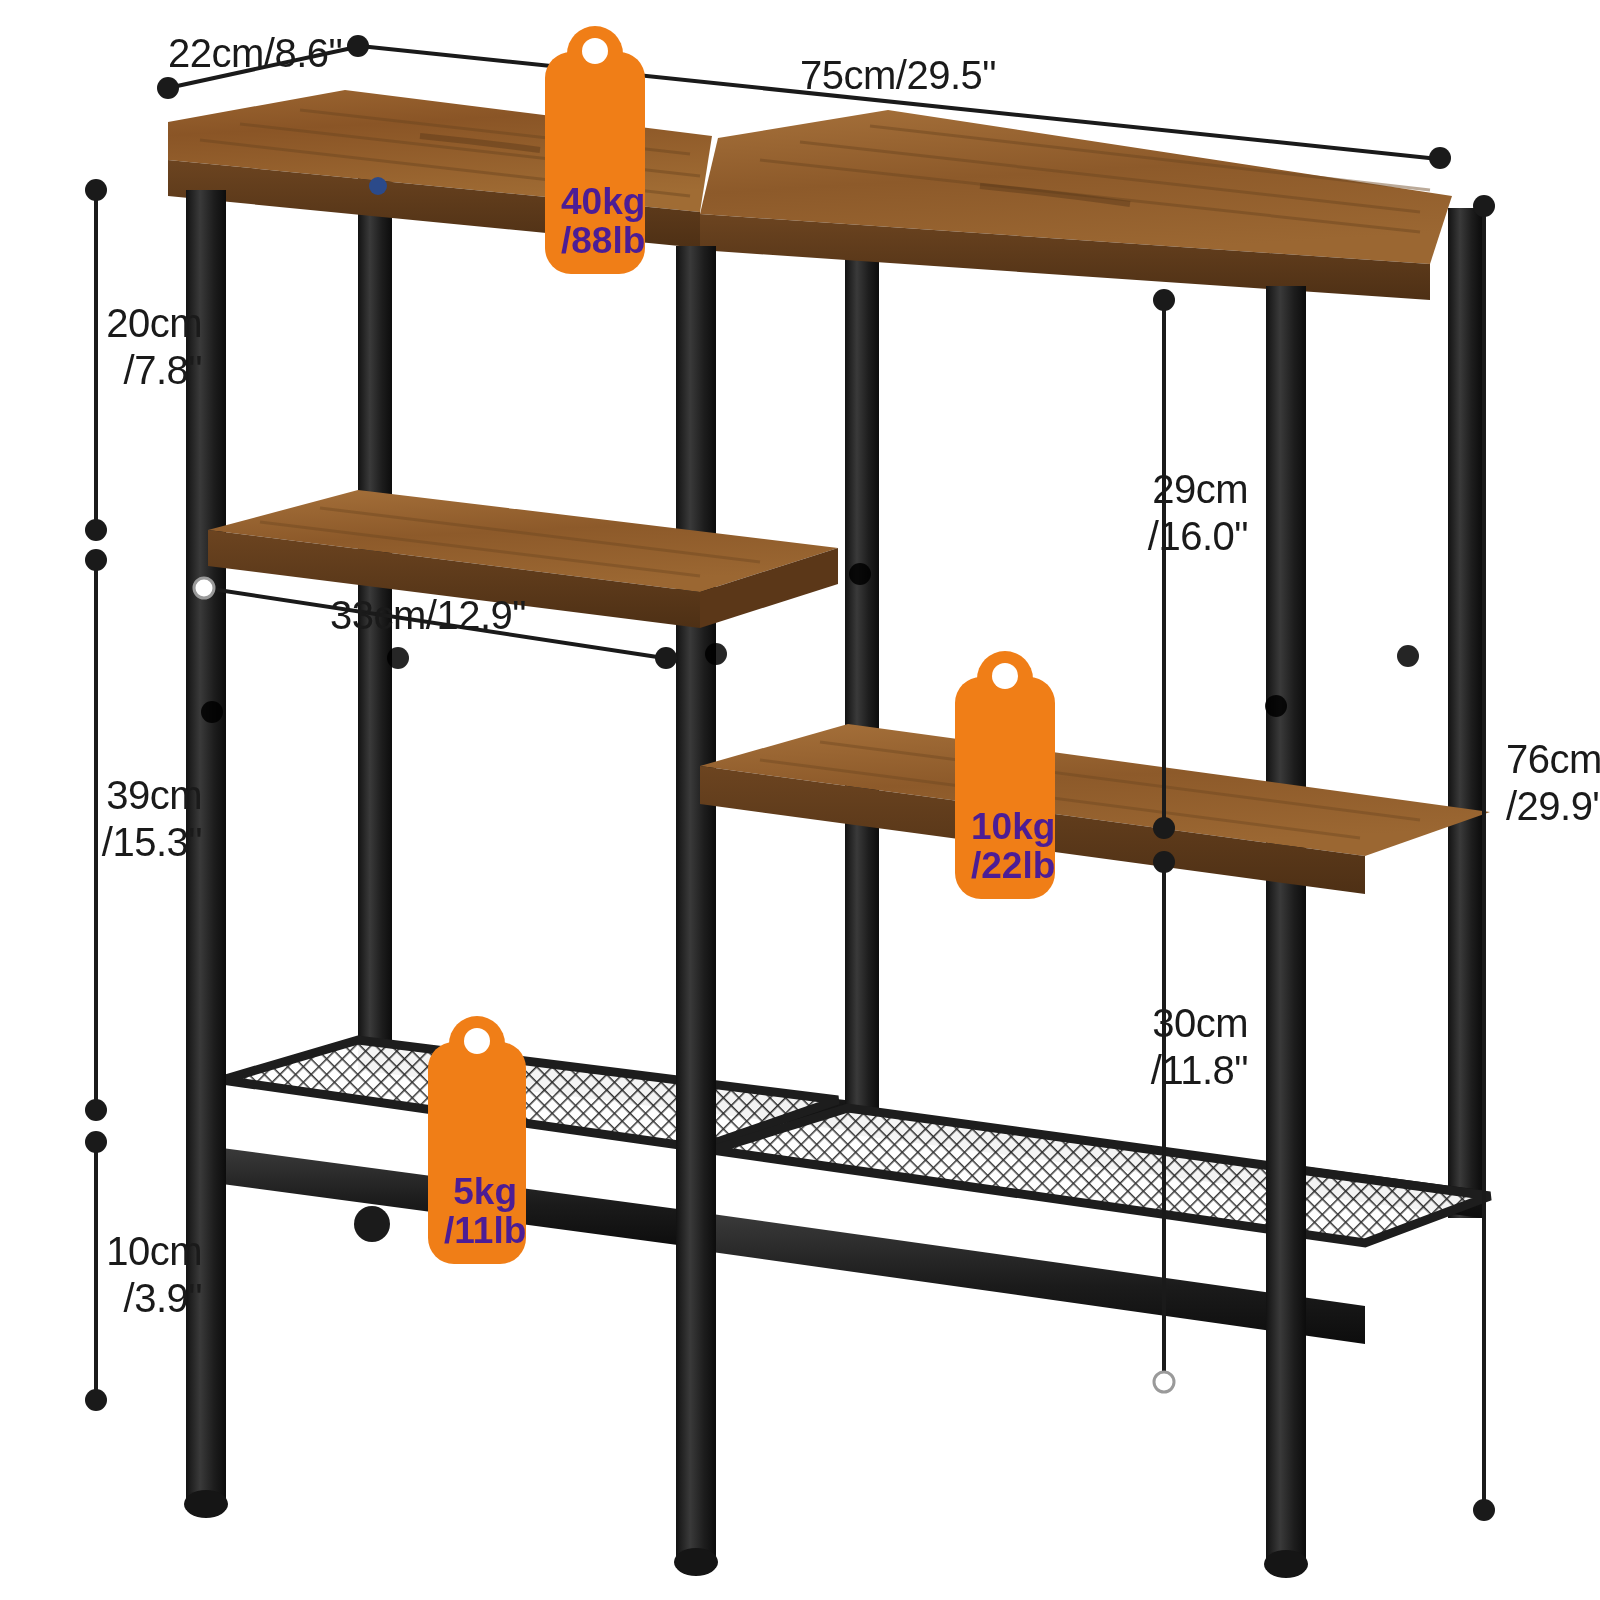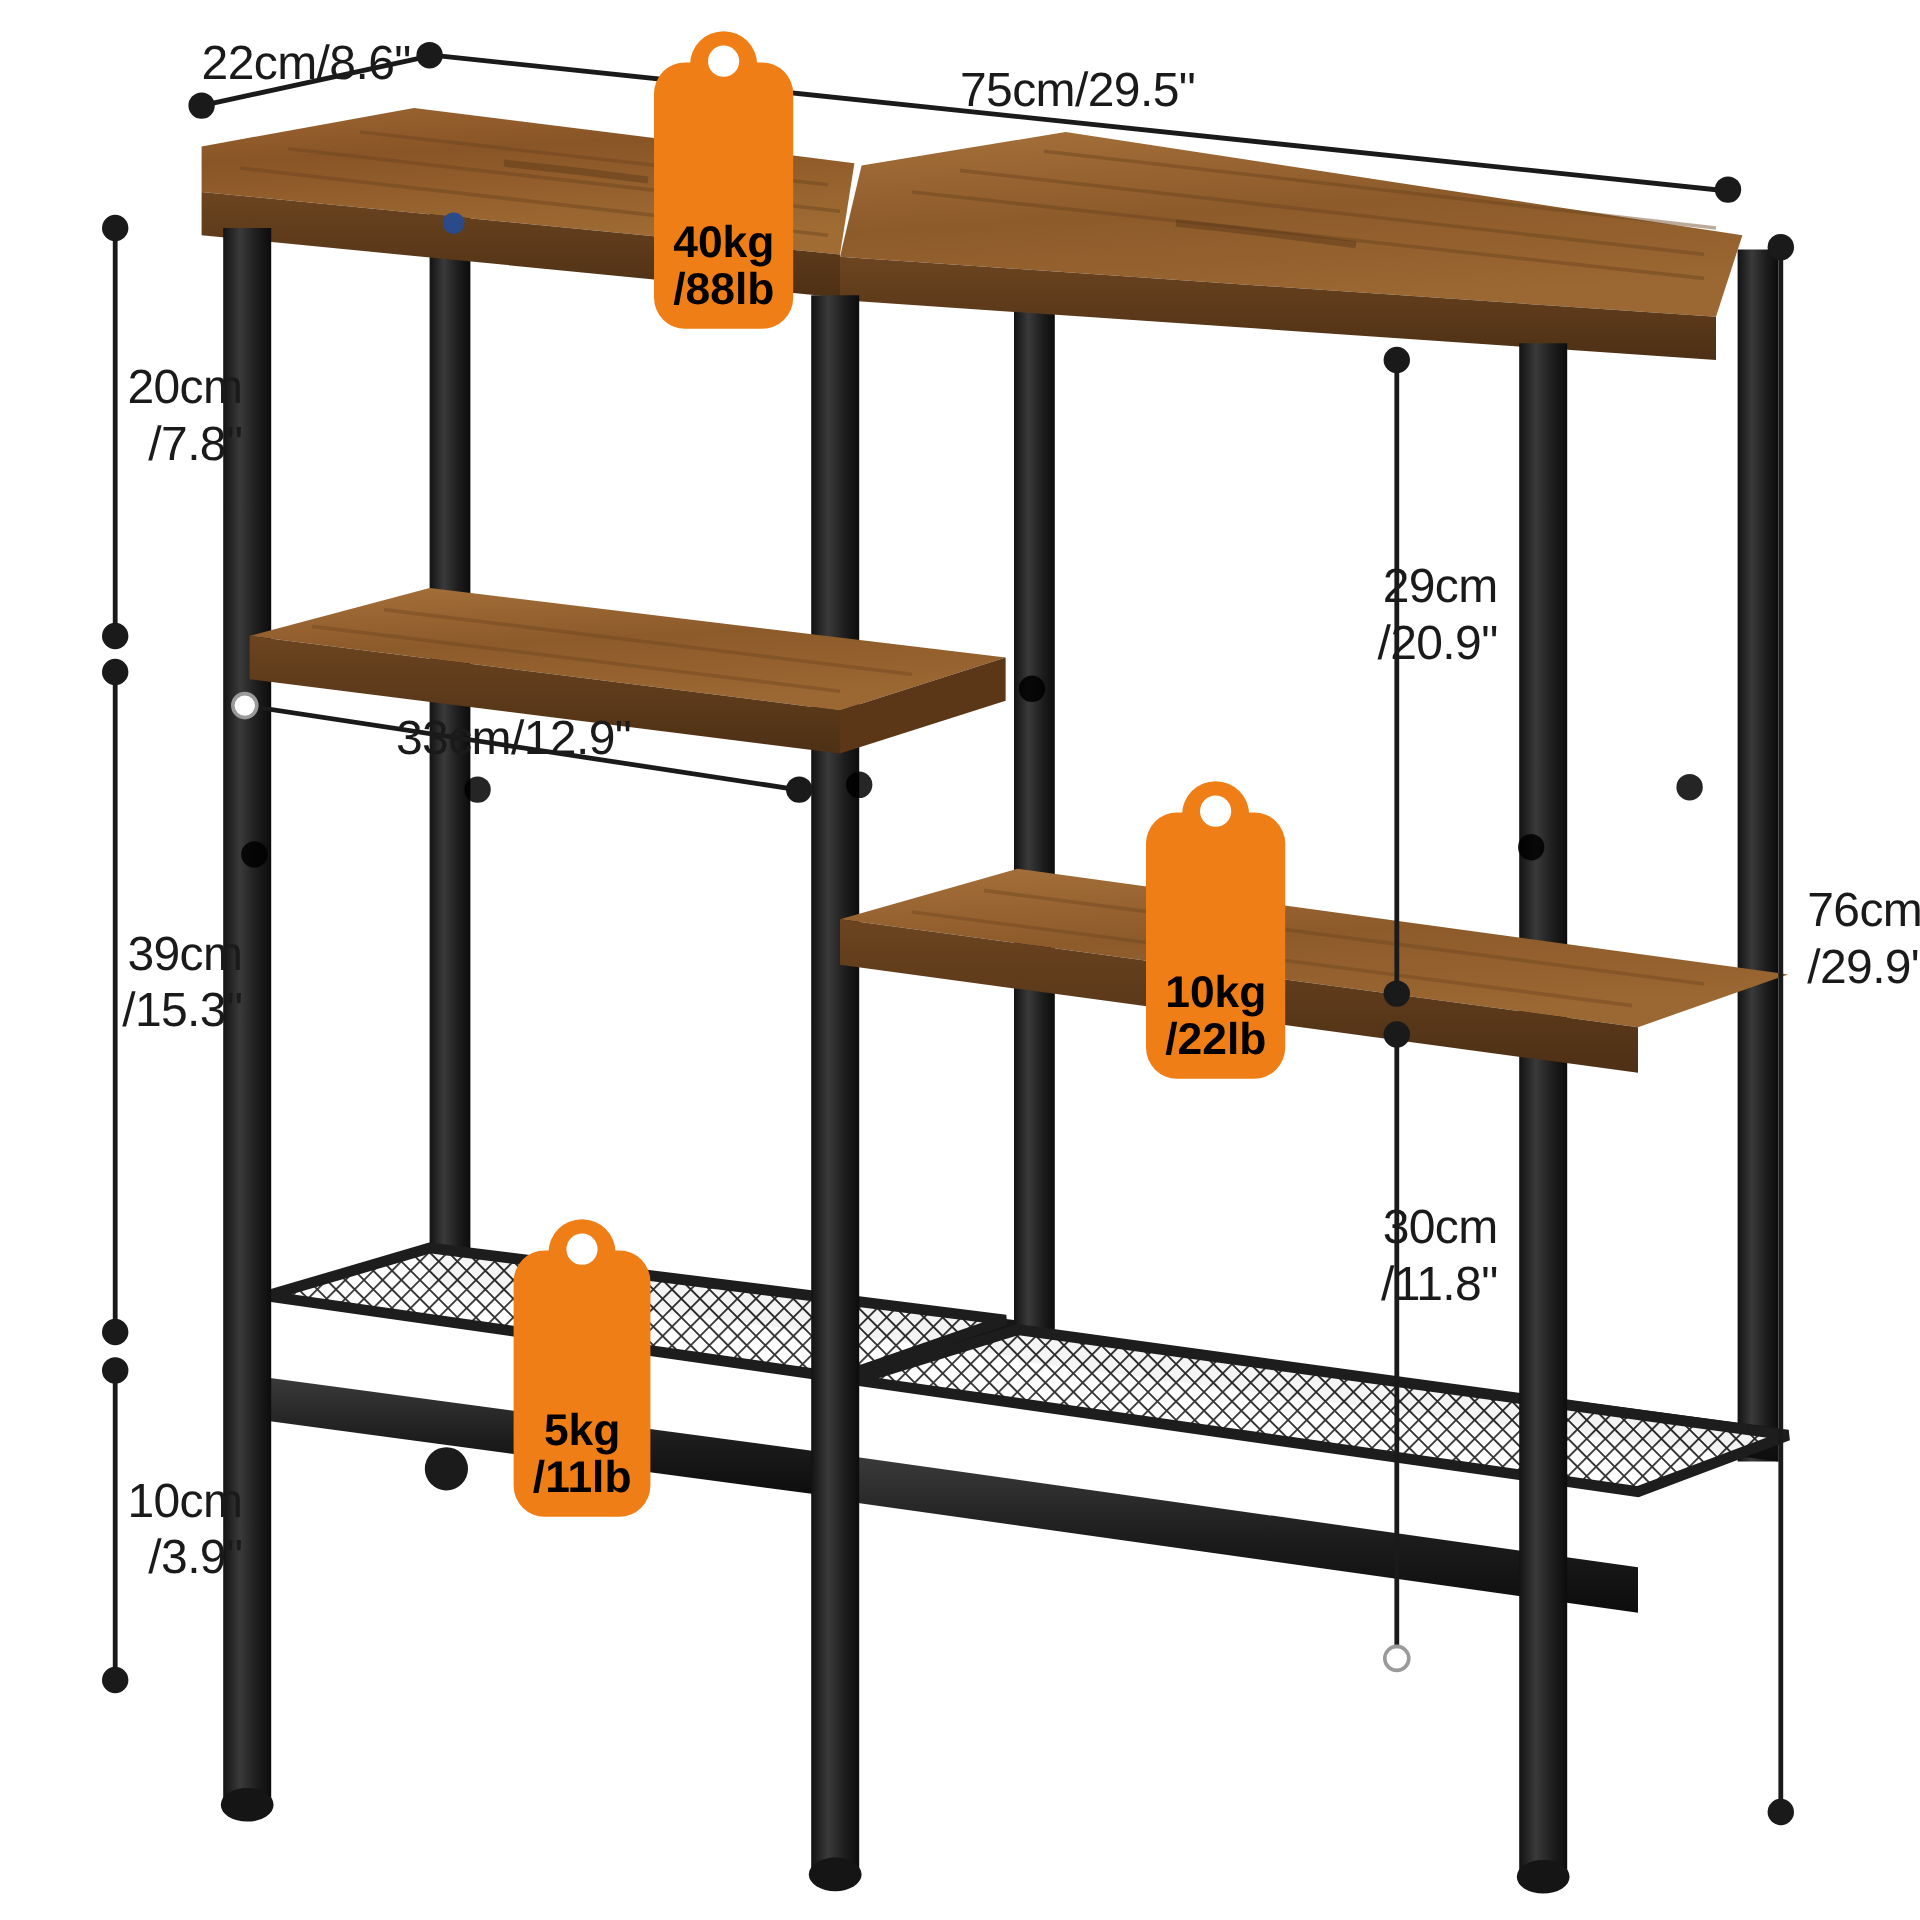--- a/index.html
+++ b/index.html
@@ -26,27 +26,27 @@
     line-height: 1.18;
     font-family: "Liberation Sans", sans-serif;
     white-space: pre-line;
     letter-spacing: -0.5px;
   }
   .dim-label.right-align { text-align: right; padding-left: 40px; }
 
   .badge {
     position: absolute;
     background: #F07E17;
-    color: #000000;
+    color: #4c1d95;
     font-size: 37px;
     font-weight: bold;
     line-height: 1.06;
     text-align: center;
     border-radius: 26px;
-    padding: 12px 16px 14px 16px;
+    padding: 12px 0 14px 16px;
     white-space: pre-line;
     font-family: "Liberation Sans", sans-serif;
   }
   .badge .knob {
     position: absolute;
     top: -26px;
     left: 50%;
     transform: translateX(-50%);
     width: 56px;
     height: 46px;
@@ -257,21 +257,21 @@
 
   <div class="dim-label" style="left:330px; top:592px;">33cm/12.9"</div>
 
   <div class="dim-label right-align" style="left:0px; top:772px; width:162px;">39cm
 /15.3"</div>
 
   <div class="dim-label right-align" style="left:0px; top:1200px; width:162px;margin-top:28px;">10cm
 /3.9"</div>
 
   <div class="dim-label right-align" style="left:960px; top:466px; width:248px;">29cm
-/20.9"</div>
+/16.0"</div>
 
   <div class="dim-label right-align" style="left:960px; top:1000px; width:248px;">30cm
 /11.8"</div>
 
   <div class="dim-label" style="left:1506px; top:736px;">76cm
 /29.9"</div>
 
   <div class="badge" style="left:545px; top:52px;">
     <span class="knob"></span>
     <span class="hole"></span>

